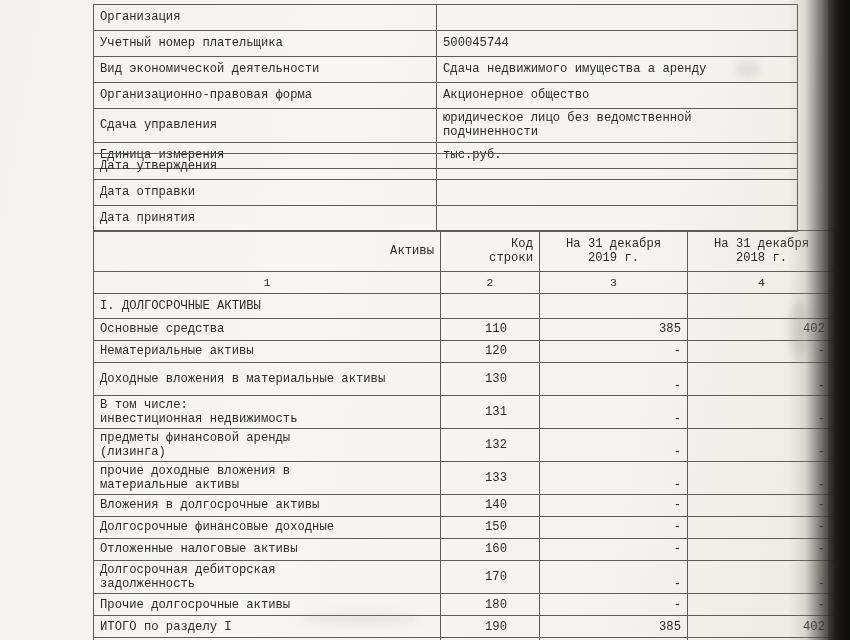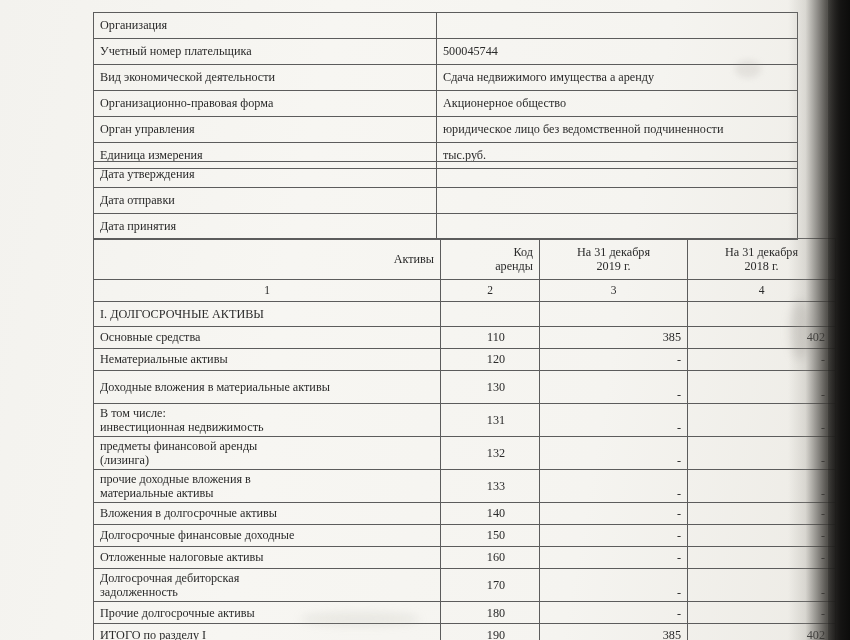--- a/index.html
+++ b/index.html
@@ -34,23 +34,24 @@
     position: absolute;
     top: 0;
     right: 0;
     width: 22px;
     height: 640px;
     background: linear-gradient(90deg, rgba(30,29,27,0.35) 0%, #141312 60%, #0c0c0b 100%);
   }
   .content {
     position: absolute;
     left: 0;
-    top: 16px;
+    top: 8px;
     width: 800px;
     height: 464px;
+    font-family: Liberation Mono, monospace;
   }
 
   table {
     border-collapse: collapse;
     table-layout: fixed;
   }
   td {
     border: 1px solid #5c5c5c;
     padding: 2px 6px;
     font-size: 12.2px;
@@ -149,21 +150,21 @@
       </tr>
       <tr>
         <td class="lbl">Вид экономической деятельности</td>
         <td class="val">Сдача недвижимого имущества а аренду</td>
       </tr>
       <tr>
         <td class="lbl">Организационно-правовая форма</td>
         <td class="val">Акционерное общество</td>
       </tr>
       <tr>
-        <td class="lbl">Орган управления</td>
+        <td class="lbl">Сдача управления</td>
         <td class="val">юридическое лицо без ведомственной подчиненности</td>
       </tr>
       <tr>
         <td class="lbl">Единица измерения</td>
         <td class="val">тыс.руб.</td>
       </tr>
     </tbody>
       </table>
 
     <table class="tbl-dates">
@@ -182,21 +183,21 @@
       </tr>
     </tbody>
       </table>
 
     <table class="tbl-assets">
       <tbody>
           <tr class="hdr">
         <td class="col-name">Активы</td>
         <td class="col-code">
           <div>Код</div>
-          <div>аренды</div>
+          <div>строки</div>
         </td>
         <td class="col-v1" style="text-align:center;padding-right:6px;">
           <div>На 31 декабря</div>
           <div>2019 г.</div>
         </td>
         <td class="col-v2" style="text-align:center;padding-right:6px;">
           <div>На 31 декабря</div>
           <div>2018 г.</div>
         </td>
       </tr>

